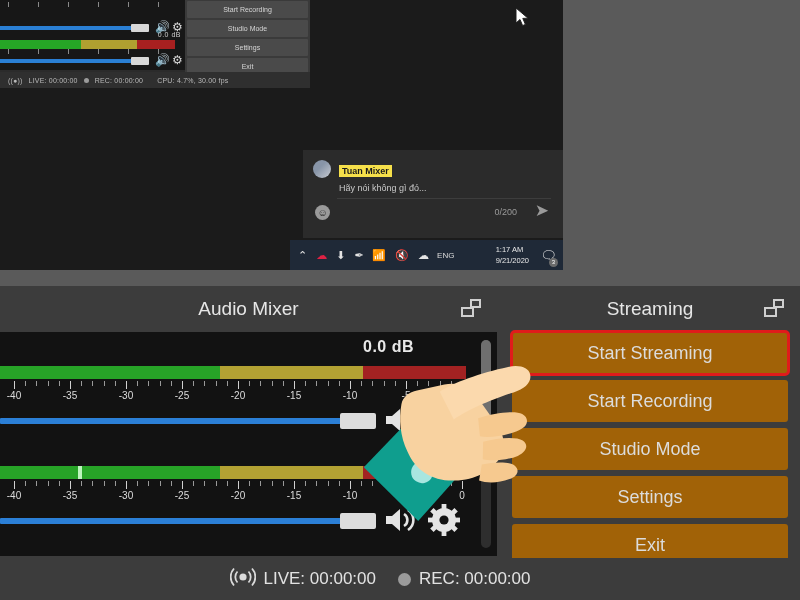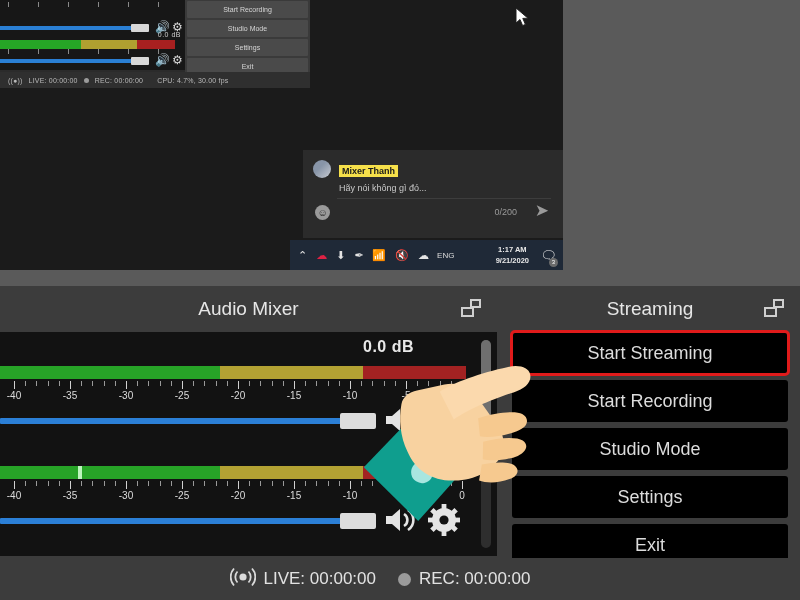--- a/index.html
+++ b/index.html
@@ -53,21 +53,21 @@
   .chat-msg { color: #c9c9c9; font-size: 9px; margin-top: 5px; }
   .chat-divider { position:absolute; left:34px; right:12px; top:48px; height:1px; background:#3d3d3d; }
   .chat-emoji { position: absolute; left: 12px; top: 55px; width: 15px; height: 15px; border-radius: 50%; background: #9a9a9a; color:#2b2b2b; font-size:10px; text-align:center; line-height:15px;}
   .chat-count { position: absolute; right: 46px; top: 57px; color: #9a9a9a; font-size: 9px; }
   .chat-send { position: absolute; right: 14px; top: 52px; color: #9a9a9a; font-size: 17px; line-height:1; }
 
   
   .taskbar { position: absolute; left: 290px; top: 240px; width: 273px; height: 30px; background: #1f2937; display:flex; align-items:center; }
   .tb-icons { display: flex; align-items: center; gap: 9px; margin-left: 8px; color: #e4e4e4; font-size: 11px; }
   .tb-eng { color:#dcdcdc; font-size:8px; margin-left:8px; }
-  .tb-clock { position:absolute; right: 34px; top: 4px; color:#e8e8e8; font-size:7.5px; text-align:center; line-height:11px;font-weight:bold;}
+  .tb-clock { position:absolute; right: 34px; top: 4px; color:#e8e8e8; font-size:7.5px; line-height:11px;}
   .tb-note { position:absolute; right: 6px; top: 8px; color:#e8e8e8; font-size:13px; }
   .tb-badge { position:absolute; right: 5px; bottom: 3px; width:9px; height:9px; border-radius:50%; background:#6b6b6b; color:#fff; font-size:6px; text-align:center; line-height:9px;}
 
   .cursor-arrow { position: absolute; left: 516px; top: 8px; width: 0; height: 0; }
   .cursor-arrow svg { position:absolute; left:0; top:0; }
 
   
   .docks { position: absolute; left: 0; top: 286px; width: 800px; height: 314px; background: #3c3c3c; }
   .dock { position: absolute; top: 0; height: 270px; background: #3c3c3c; }
   .dock-mixer { left: 0; width: 497px; }
@@ -95,21 +95,21 @@
   .scale .t { position: absolute; top: 0; width: 1px; height: 5px; background: #9a9a9a; }
   .scale .t.maj { height: 8px; background: #d0d0d0; }
   .scale-lab { position: absolute; left: 0; width: 466px; height: 13px; }
   .scale-lab span { position: absolute; top: 0; color: #dcdcdc; font-size: 10px; transform: translateX(-50%); }
   .fader { position: absolute; left: 0; height: 6px; background: #2b7fd6; border-radius: 1px; }
   .fader-knob { position: absolute; width: 36px; height: 16px; background: #dcdcdc; border-radius: 2px; }
   .spk { position: absolute; color: #e4e4e4; }
   .gear-ic { position: absolute; }
 
   .ctrl-body { position: absolute; left: 0; top: 46px; width: 300px; padding: 0 12px; }
-  .ctrl-btn { height: 42px; background: #000000; border-radius: 3px; margin-bottom: 6px;
+  .ctrl-btn { height: 42px; background: #a16207; border-radius: 3px; margin-bottom: 6px;
               display: flex; align-items: center; justify-content: center; color: #dcdcdc; font-size: 18px; }
   .ctrl-btn.hl { outline: 3px solid #e01b1b; outline-offset: -1px; }
 
   .statusbar { position: absolute; left: 0; bottom: 0; width: 800px; height: 42px; background: #3c3c3c;
                display: flex; align-items: center; justify-content: center; gap: 0px; }
   .sb-group { display: flex; align-items: center; color: #e2e2e2; font-size: 17px; gap: 8px; }
   .sb-dot { width: 13px; height: 13px; border-radius: 50%; background: #9b9b9b; display:inline-block; }
   .sb-gap { width: 22px; }
   .sb-gap-l { width: 40px; }
 
@@ -175,21 +175,21 @@
           <span>REC: 00:00:00</span>
           <span style="margin-left:8px;">CPU: 4.7%, 30.00 fps</span>
         </div>
       </div>
 
 
       <div class="chat">
         <div class="chat-row">
           <span class="avatar"></span>
           <span>
-            <span class="chat-name">Mixer Thanh</span>
+            <span class="chat-name">Tuan Mixer</span>
             <div class="chat-msg">Hãy nói không gì đó...</div>
           </span>
         </div>
         <div class="chat-divider"></div>
         <span class="chat-emoji">☺</span>
         <span class="chat-count">0/200</span>
         <span class="chat-send">➤</span>
       </div>
 
       <div class="taskbar">

